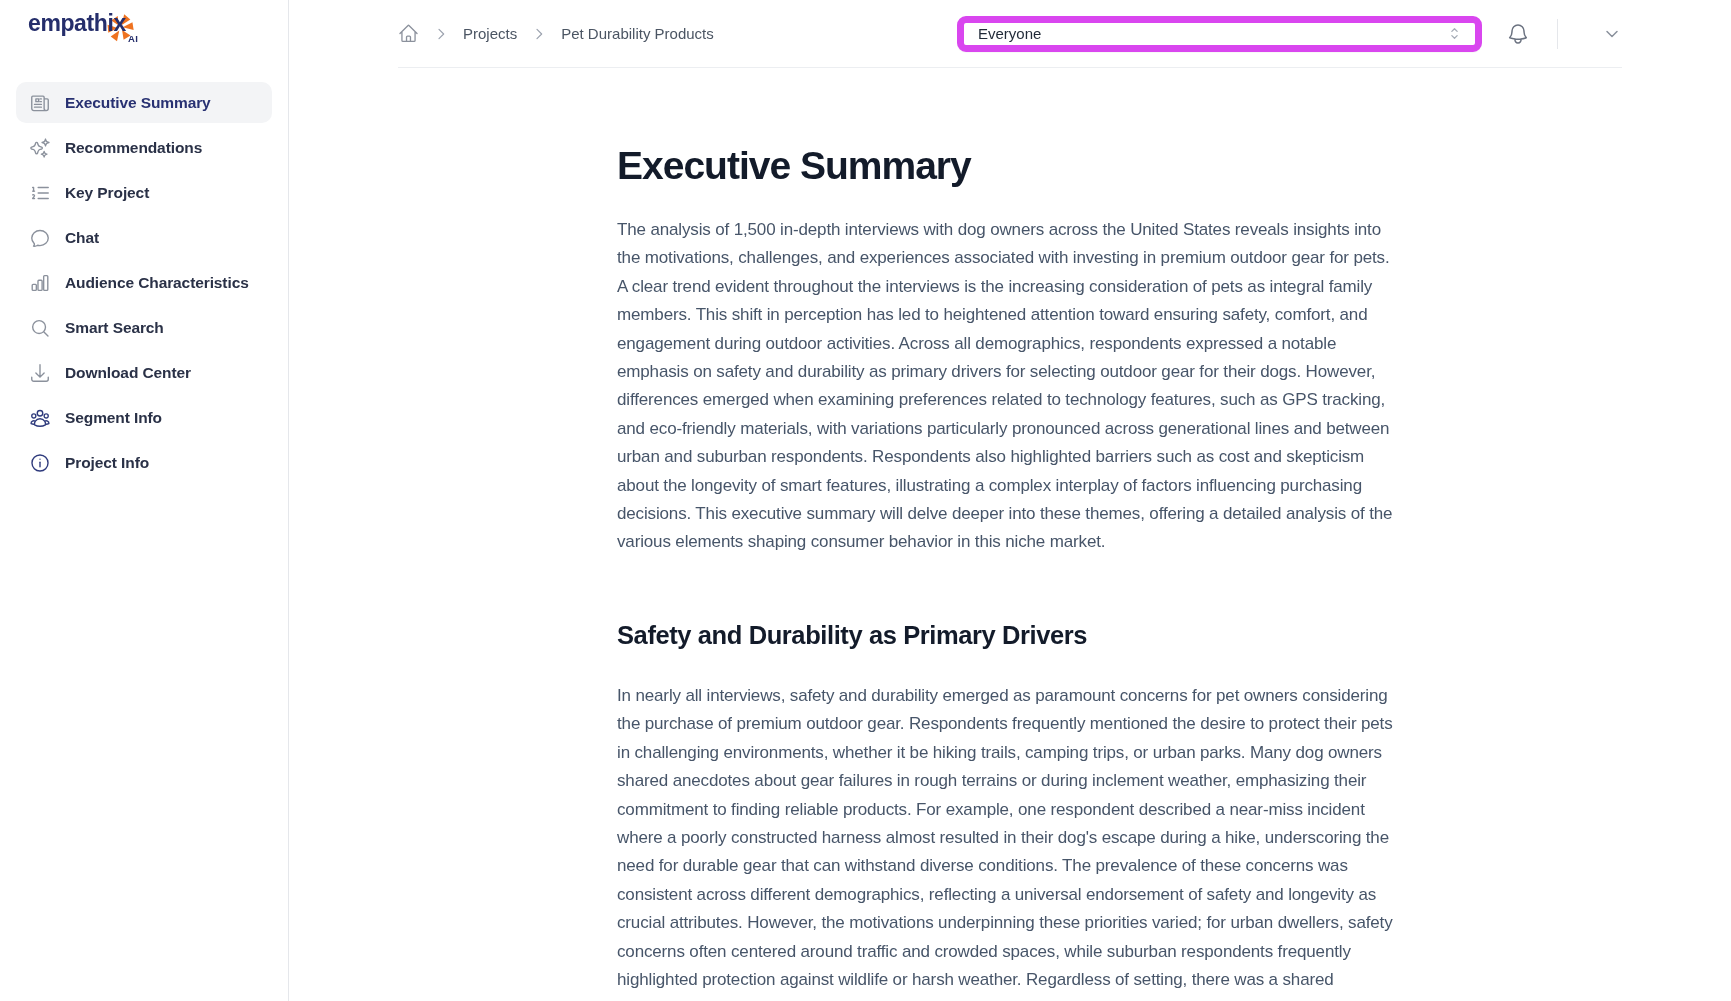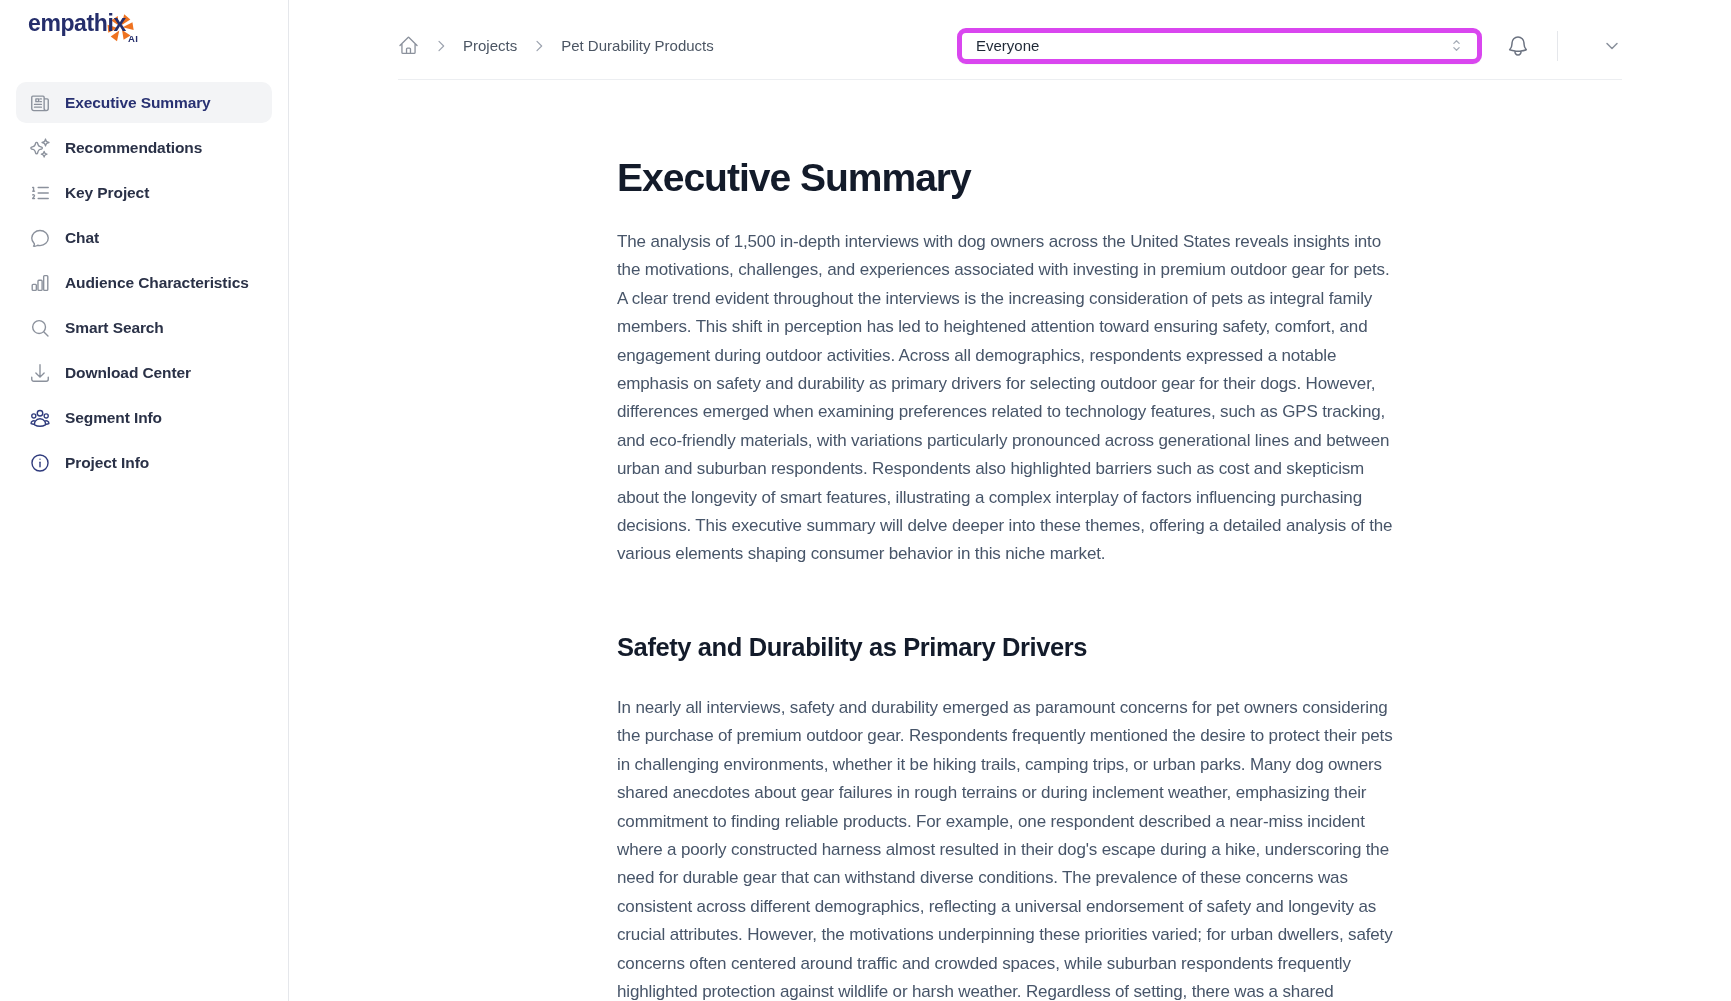--- a/index.html
+++ b/index.html
@@ -54,42 +54,42 @@
   .nav-item.active{background:var(--active-bg);}
   .nav-item.active .nav-label{color:var(--label-active);}
   .nav-icon{color:var(--icon-gray);flex-shrink:0;}
   .nav-icon.navy{color:var(--icon-navy);}
   .nav-label{
     font-size:15.5px;font-weight:600;color:var(--label);
     letter-spacing:-0.1px;white-space:nowrap;
   }
 
   
-  .main{flex:1;min-width:0;margin-top:12px;}
+  .main{flex:1;min-width:0;}
   .main-inner{width:1224px;margin:0 auto;}
   .topbar{
     height:68px;display:flex;align-items:center;justify-content:space-between;
     border-bottom:1px solid var(--border-light);
   }
   .breadcrumb{display:flex;align-items:center;gap:14px;}
   .crumb-home{
     background:none;border:none;padding:0;margin:0;cursor:pointer;
     color:var(--icon-gray);display:flex;align-items:center;
   }
   .crumb{
     font-size:15px;color:var(--crumb);text-decoration:none;cursor:pointer;
     font-family:"Liberation Sans", sans-serif;
   }
   .crumb.current{cursor:default;}
   .sep{color:var(--muted);}
 
   .header-right{display:flex;align-items:center;}
   .select{
     width:525px;height:36px;
-    border:5px solid #d946ef;border-radius:9px;
+    border:7px solid #d946ef;border-radius:9px;
     display:flex;align-items:center;justify-content:space-between;
     padding:0 12px 0 14px;cursor:pointer;background:#fff;
     box-shadow:0 1px 1px rgba(16,24,40,0.03);
   }
   .select-value{font-size:15px;color:#1f2937;}
   .select .stepper{color:#a6adb7;}
   .icon-btn{
     background:none;border:none;padding:0;cursor:pointer;
     display:flex;align-items:center;color:#6b7280;
   }

